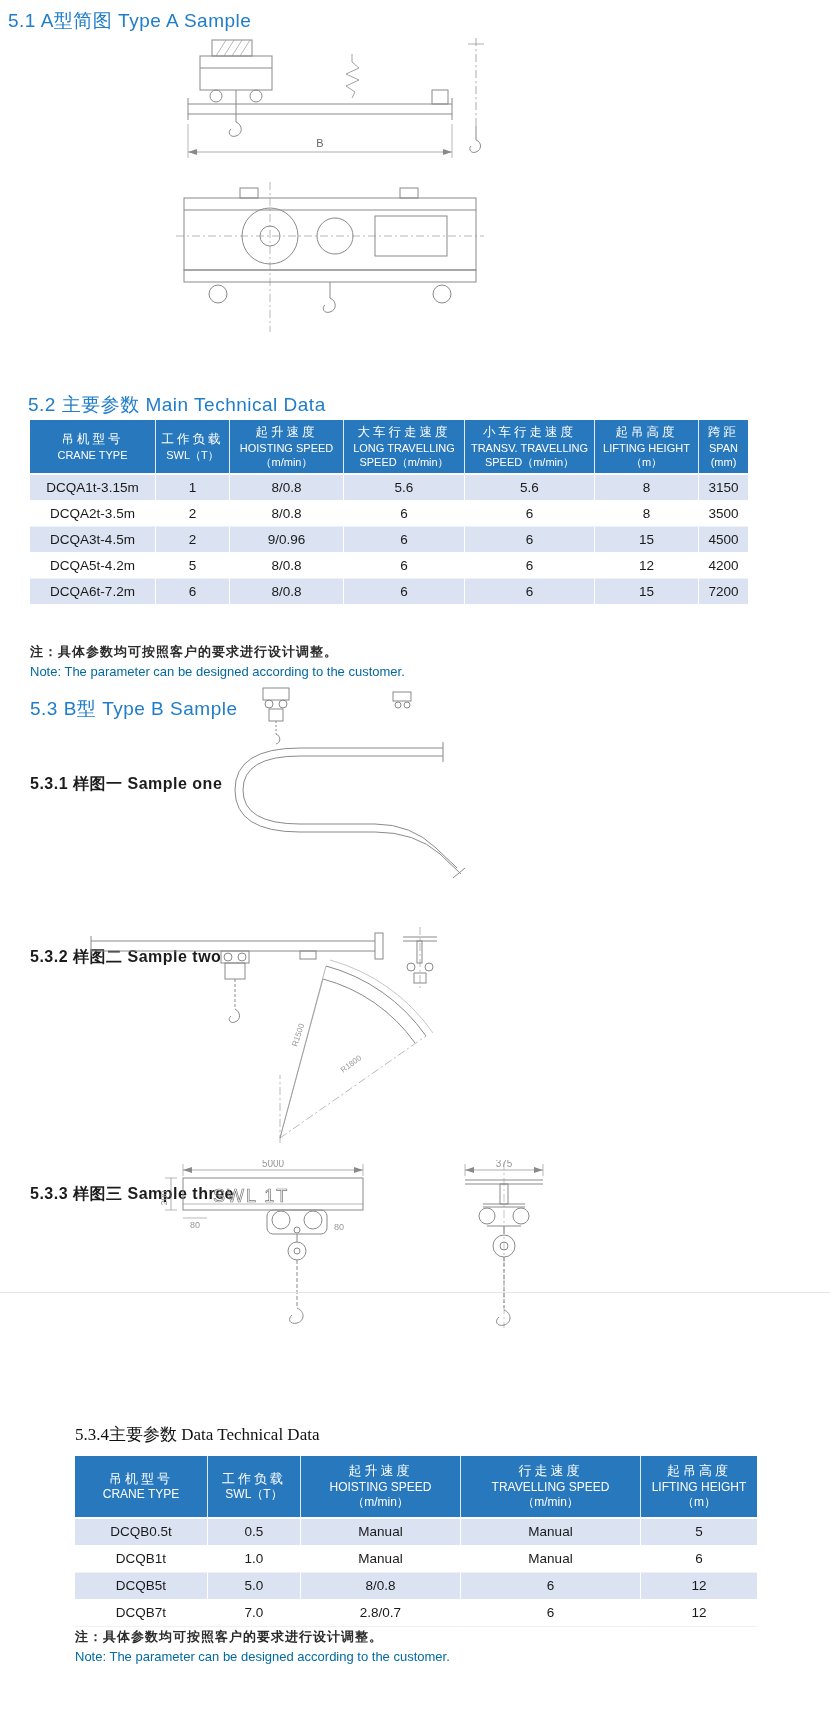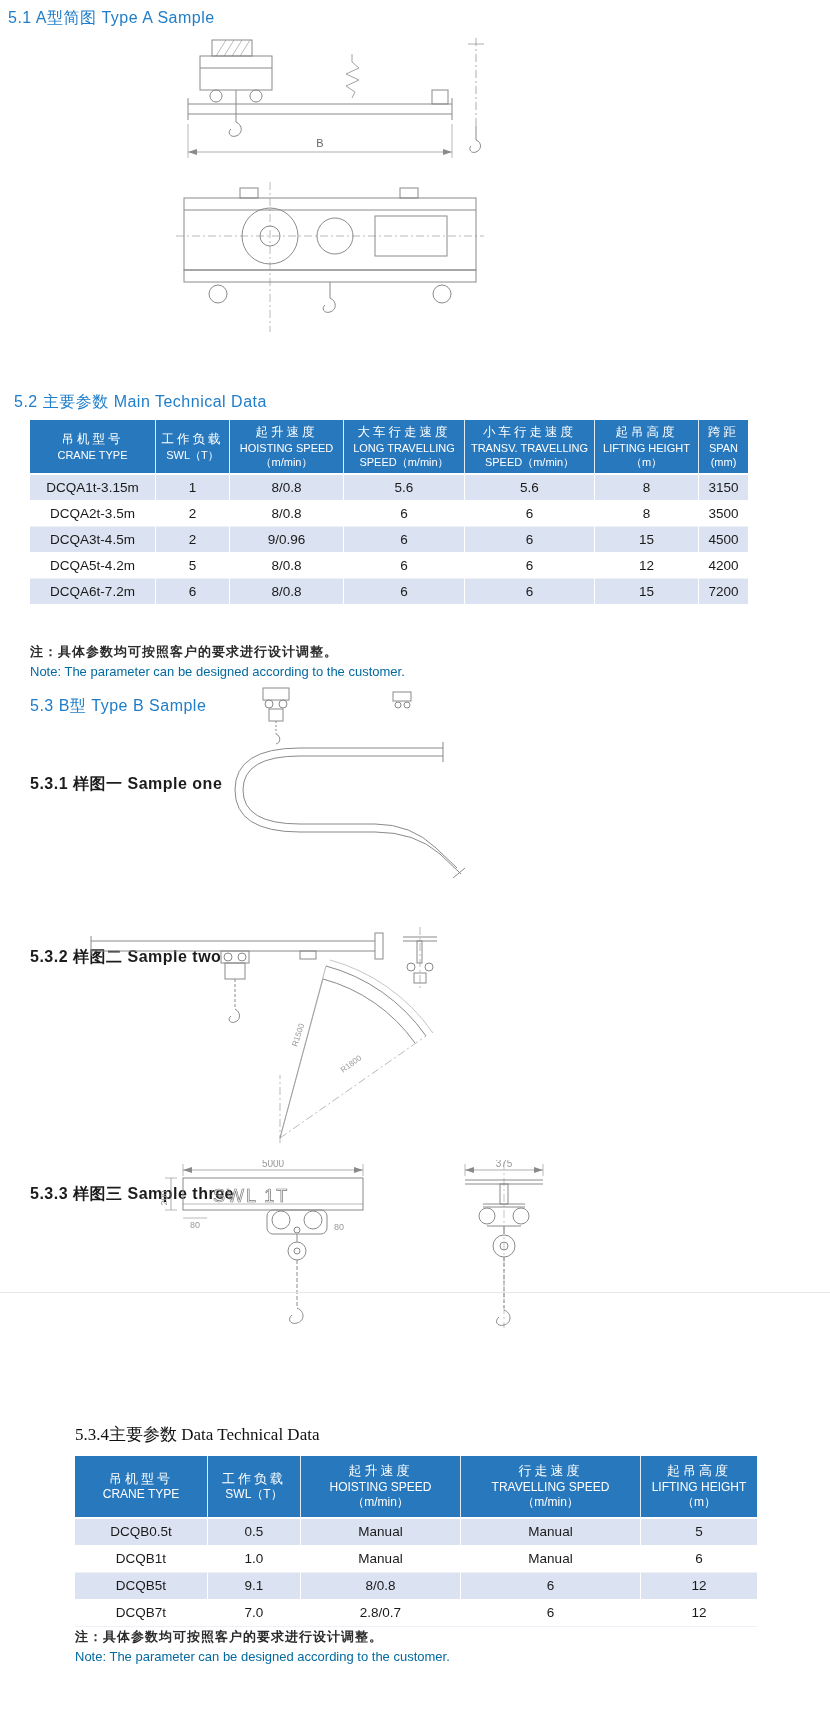--- a/index.html
+++ b/index.html
@@ -4,21 +4,21 @@
 <style>
   * { margin:0; padding:0; box-sizing:border-box; }
   html,body { background:#fff; }
   body {
     width:830px; height:1718px; position:relative;
     font-family:"Liberation Sans", sans-serif; color:#1a1a1a;
   }
   .abs { position:absolute; }
 
   
-  .h-blue { color:#1f7dc9; font-size:16px; font-weight:500; letter-spacing:.5px; }
+  .h-blue { color:#1f7dc9; font-size:19px; font-weight:500; letter-spacing:.5px; }
   .h-sub  { color:#1c1c1c; font-size:16px; font-weight:700; letter-spacing:.5px;margin-top:44px; }
   .h-serif{ color:#111; font-size:17px; font-family:"Liberation Serif", serif; }
 
   
   table.data { border-collapse:separate; border-spacing:0; table-layout:fixed; }
   table.data thead th {
     background:#2878bd; color:#fff; font-weight:400; vertical-align:middle;
     border-left:1px solid rgba(255,255,255,.85); border-bottom:2px solid #fff;
     padding:4px 2px; text-align:center;
   }
@@ -101,21 +101,21 @@
     <rect x="205" y="36" width="72" height="40"></rect>
     <rect x="14" y="90" width="292" height="12"></rect>
     <circle cx="48" cy="114" r="9"></circle>
       <circle cx="272" cy="114" r="9"></circle>
     <line x1="100" y1="2" x2="100" y2="152" stroke-dasharray="8 3 2 3" stroke-width="0.6"></line>
     <line x1="6" y1="56" x2="314" y2="56" stroke-dasharray="8 3 2 3" stroke-width="0.6"></line>
     <path d="M160,102 v16 c7,3 7,12 0,14 c-6,2 -9,-4 -5,-7"></path>
   </g>
 </svg>
 
-<div class="abs h-blue" style="left:14px; top:392px;">5.2 主要参数 Main Technical Data</div>
+<div class="abs h-blue" style="left:28px; top:392px;">5.2 主要参数 Main Technical Data</div>
 
 <table id="table1" class="abs data" style="left:30px; top:420px;">
   <thead>
       <tr>
         <th>
           <div class="h-zh">吊机型号</div>
           <div class="h-en">CRANE TYPE</div>
         </th>
         <th>
           <div class="h-zh">工作负载</div>
@@ -358,21 +358,21 @@
       </tr>
       <tr>
         <td>DCQB1t</td>
         <td>1.0</td>
         <td>Manual</td>
         <td>Manual</td>
         <td>6</td>
       </tr>
       <tr>
         <td>DCQB5t</td>
-        <td>9.1</td>
+        <td>5.0</td>
         <td>8/0.8</td>
         <td>6</td>
         <td>12</td>
       </tr>
       <tr>
         <td>DCQB7t</td>
         <td>7.0</td>
         <td>2.8/0.7</td>
         <td>6</td>
         <td>12</td>

